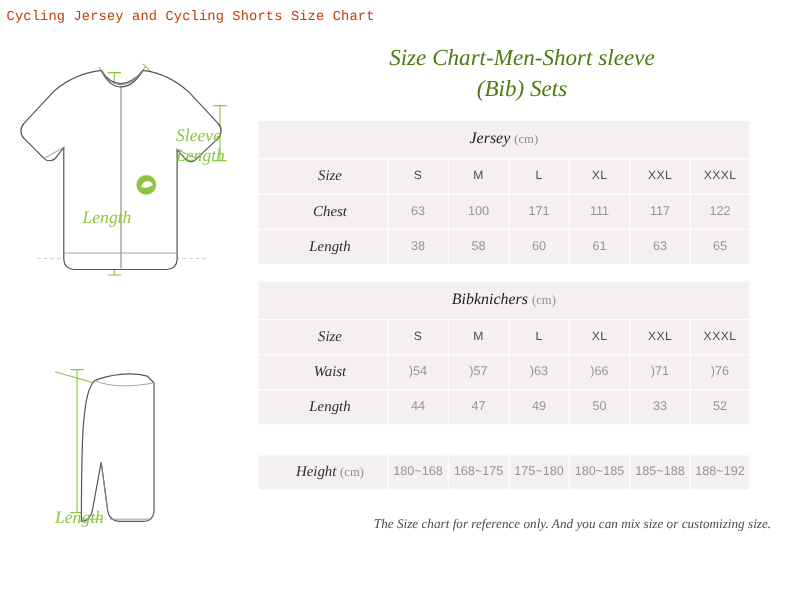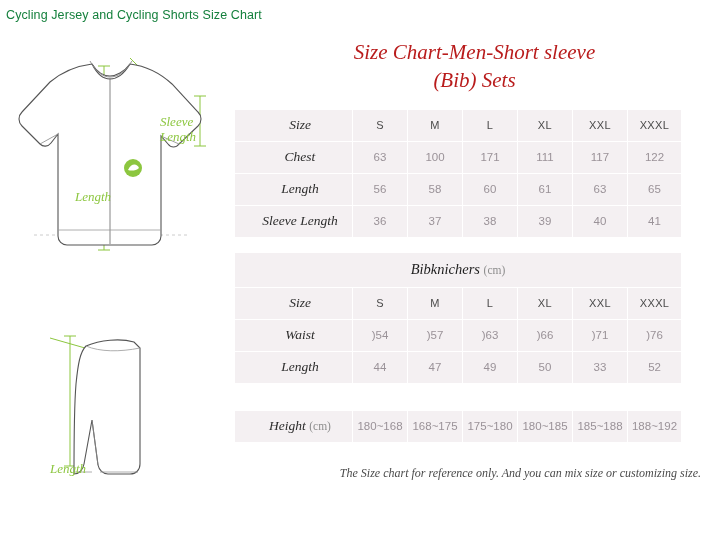--- a/index.html
+++ b/index.html
@@ -9,23 +9,23 @@
   }
   body {
     width: 717px;
     height: 542px;
     font-family: "Liberation Serif", serif;
     color: #3a3a3a;
     position: relative;
     overflow: hidden;
   }
   .page-header {
-    font-family: Liberation Sans, sans-serif;
+    font-family: Liberation Mono, monospace;
     font-size: 12.5px;
-    color: #15803d;
+    color: #c2410c;
     padding: 8px 0 0 6px;
     letter-spacing: 0.1px;
   }
   .layout {
     position: absolute;
     top: 30px;
     left: 0;
     width: 717px;
     height: 512px;
   }
@@ -48,42 +48,42 @@
     position: absolute;
     left: 4px;
     top: 258px;
     width: 226px;
     height: 230px;
   }
   .illus-label {
     position: absolute;
     font-family: "Liberation Serif", serif;
     font-style: italic;
-    font-size: 13px;
+    font-size: 16px;
     color: #8cc63f;
     line-height: 1.15;
   }
   .lbl-sleeve { left: 160px; top: 85px; }
   .lbl-jersey-length { left: 75px; top: 160px; }
   .lbl-shorts-length { left: 50px; top: 432px; }
 
   
   .content-col {
     position: absolute;
     left: 232px;
     top: 0;
     width: 485px;
     height: 512px;
   }
   .doc-title {
     font-family: "Liberation Serif", serif;
     font-style: italic;
     font-size: 21px;
     text-align: center;
-    color: #b91c1c;
+    color: #4d7c0f;
     line-height: 1.35;
     margin: 8px 0 14px 0;
     padding: 0 14px;
   }
   table.size-table {
     border-collapse: collapse;
     width: 447px;
     margin: 0 0 0 2px;
     table-layout: fixed;
   }
@@ -216,54 +216,51 @@
         <col style="width:118px">
           <col style="width:55px">
           <col style="width:55px">
         <col style="width:55px">
           <col style="width:55px">
           <col style="width:55px">
           <col style="width:54px">
       </colgroup>
       <tbody>
         <tr>
+          <td class="section" colspan="7">
+            <span>Jersey</span>
+            <span class="unit">(cm)</span>
+          </td>
+        </tr>
+        <tr>
           <td class="rowhead">Size</td>
           <td class="colhead">S</td>
           <td class="colhead">M</td>
           <td class="colhead">L</td>
           <td class="colhead">XL</td>
           <td class="colhead">XXL</td>
           <td class="colhead">XXXL</td>
         </tr>
         <tr>
           <td class="rowhead">Chest</td>
           <td>63</td>
           <td>100</td>
           <td>171</td>
           <td>111</td>
           <td>117</td>
           <td>122</td>
         </tr>
         <tr>
           <td class="rowhead">Length</td>
-          <td>56</td>
+          <td>38</td>
           <td>58</td>
           <td>60</td>
           <td>61</td>
           <td>63</td>
           <td>65</td>
-        </tr>
-        <tr>
-          <td class="rowhead">Sleeve Length</td>
-          <td>36</td>
-          <td>37</td>
-          <td>38</td>
-          <td>39</td>
-          <td>40</td>
-          <td>41</td>
         </tr>
       </tbody>
     </table>
 
     <div class="tbl-gap"></div>
 
     <table class="size-table">
       <colgroup>
         <col style="width:118px">
           <col style="width:55px">

